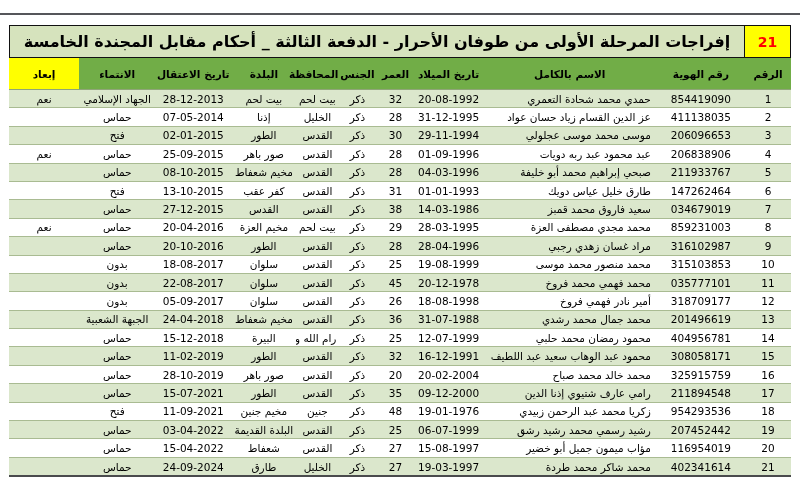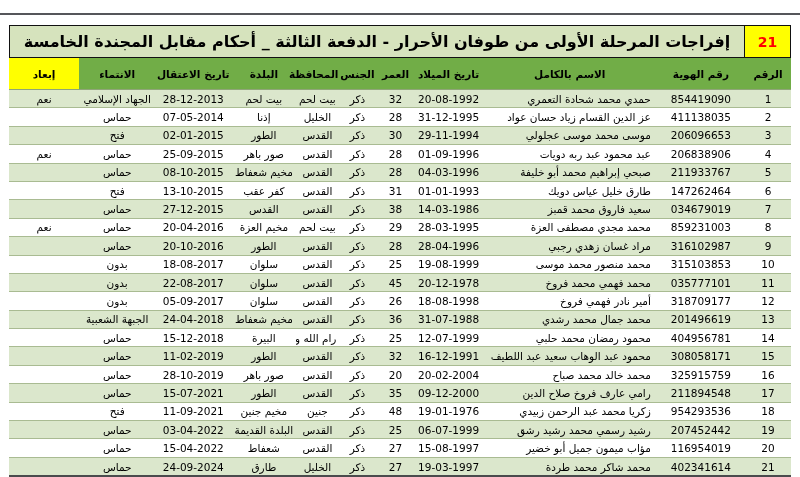--- a/index.html
+++ b/index.html
@@ -284,21 +284,21 @@
           <td>ذكر</td>
           <td>القدس</td>
           <td>صور باهر</td>
           <td>28-10-2019</td>
           <td>حماس</td>
           <td></td>
         </tr>
         <tr>
           <td>17</td>
           <td>211894548</td>
-          <td class="col-name">رامي عارف فروخ صلاح الدين</td>
+          <td class="col-name">رامي عارف شتيوي إذنا الدين</td>
           <td>09-12-2000</td>
           <td>35</td>
           <td>ذكر</td>
           <td>القدس</td>
           <td>الطور</td>
           <td>15-07-2021</td>
           <td>حماس</td>
           <td></td>
         </tr>
         <tr>

